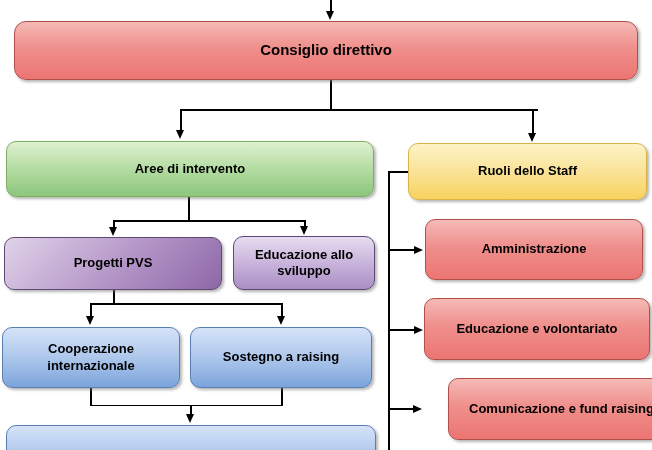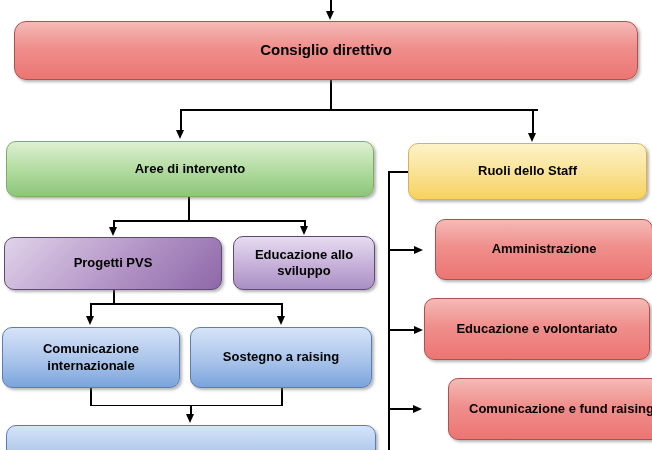--- a/index.html
+++ b/index.html
@@ -126,28 +126,28 @@
 
   <div class="node purple-light" style="left:233px;top:236px;width:142px;height:54px">
     <span>Educazione allo sviluppo</span>
   </div>
 
   <div class="node purple-dark" style="left:4px;top:237px;width:218px;height:53px">
     <span>Progetti PVS</span>
   </div>
 
   <div class="node blue" style="left:2px;top:327px;width:178px;height:61px">
-    <span>Comunicazione internazionale</span>
+    <span>Cooperazione internazionale</span>
   </div>
 
   <div class="node blue" style="left:190px;top:327px;width:182px;height:61px">
     <span>Sostegno a raising</span>
   </div>
 
-  <div class="node red" style="left:435px;top:219px;width:218px;height:61px">
+  <div class="node red" style="left:425px;top:219px;width:218px;height:61px">
     <span>Amministrazione</span>
   </div>
 
   <div class="node red" style="left:424px;top:298px;width:226px;height:62px">
     <span>Educazione e volontariato</span>
   </div>
 
   <div class="node red" style="left:448px;top:378px;width:227px;height:62px">
     <span>Comunicazione e fund raising</span>
   </div>

